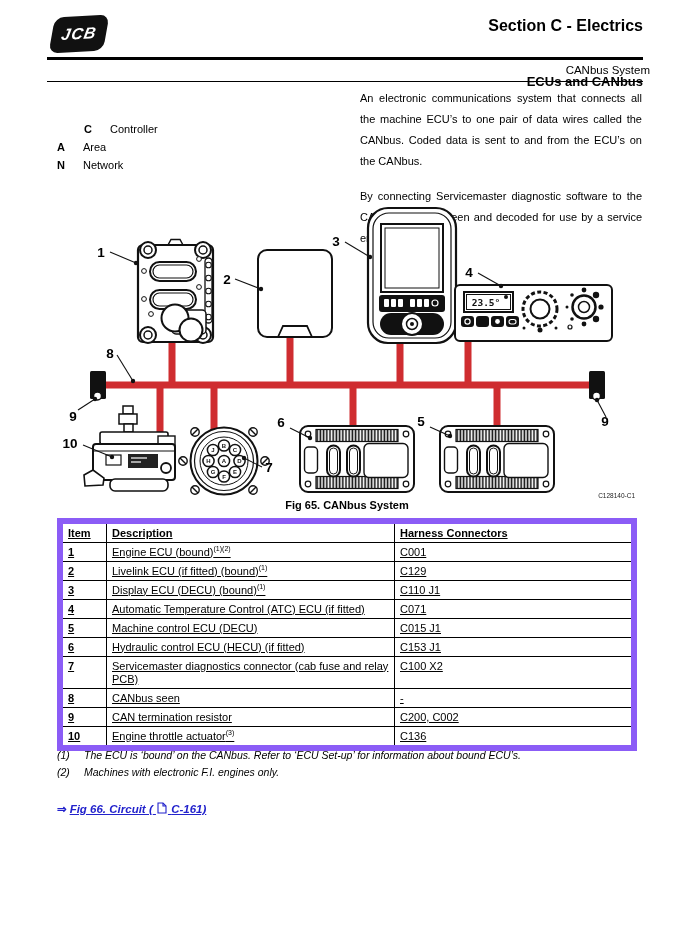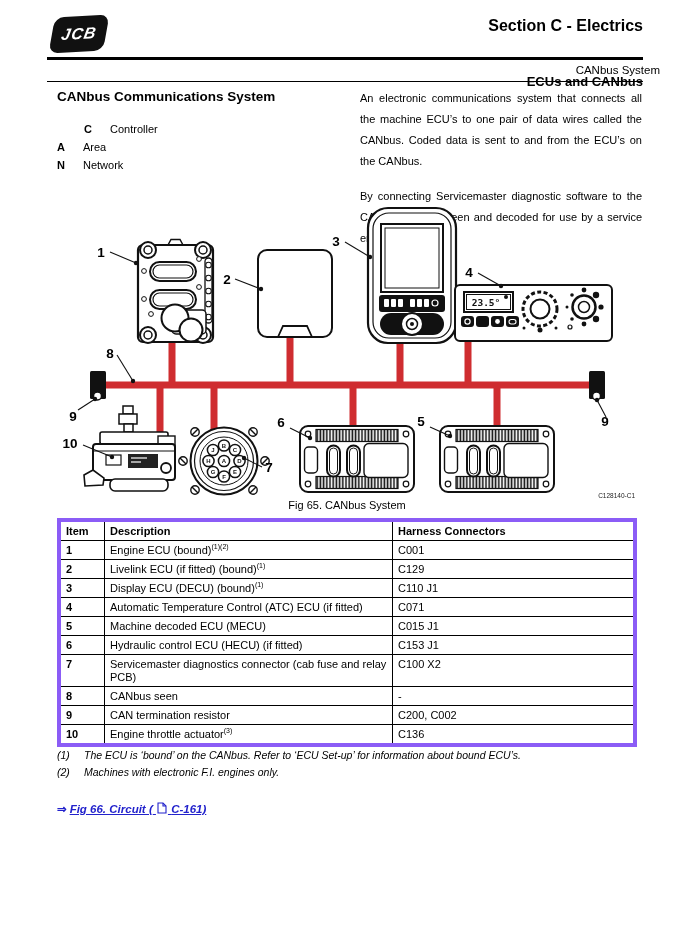--- a/index.html
+++ b/index.html
@@ -8,37 +8,37 @@
   .abs{position:absolute;}
 
   
   .logo{left:52px;top:16px;width:54px;height:36px;background:#111;
         transform:skewX(-13deg) rotate(-3deg);border-radius:9px;
         display:flex;align-items:center;justify-content:center;}
   .logo span{color:#fff;font-weight:bold;font-style:italic;font-size:16px;letter-spacing:1px;}
   .section-title{right:47px;top:17px;font-size:16px;font-weight:bold;text-align:right;}
   .section-sub{right:47px;top:38px;font-size:13px;font-weight:bold;text-align:right;margin-top:36px;}
   .rule-thick{left:47px;top:57px;width:596px;height:3px;background:#000;}
-  .breadcrumb{right:30px;top:64px;font-size:11.5px;text-align:right;}
+  .breadcrumb{right:40px;top:64px;font-size:11.5px;text-align:right;}
   .rule-thin{left:47px;top:81px;width:596px;height:1px;background:#000;}
 
   
   .h1{left:57px;top:89px;font-size:13.5px;font-weight:bold;}
   .acro{left:57px;font-size:11px;}
   .acro b{display:inline-block;width:26px;font-weight:bold;}
   .col-right{left:360px;top:88px;width:282px;font-size:11px;line-height:21px;text-align:justify;}
   .col-right p{margin:0 0 14px 0;}
 
   
-  .fig-caption{left:57px;top:499px;width:580px;text-align:center;font-size:11px;font-weight:normal;}
+  .fig-caption{left:57px;top:499px;width:580px;text-align:center;font-size:11px;font-weight:bold;}
   table.itm{position:absolute;left:57px;top:518px;width:580px;border-collapse:collapse;
             font-size:11px;}
   table.itm th,table.itm td{border:1.2px solid #000;padding:2.5px 4px 2.5px 5px;text-align:left;
             vertical-align:top;line-height:13px;}
-  table.itm{border:4px solid #8b5cf6;}
+  table.itm{border:6px solid #8b5cf6;text-decoration:underline;}
   table.itm th{font-weight:bold;}
   td.itemno{font-weight:bold;width:34px;}
   td.desc{width:278px;}
   sup.fn{font-size:7px;vertical-align:super;line-height:0;}
 
   
   .fnotes{left:57px;top:747px;width:580px;font-size:10.5px;font-style:italic;line-height:17px;}
   .fnotes .n{display:inline-block;width:27px;}
 
   
@@ -60,21 +60,20 @@
 
   <div class="abs logo">
     <span>JCB</span>
   </div>
   <div class="abs section-title">Section C - Electrics</div>
   <div class="abs section-sub">ECUs and CANbus</div>
   <div class="abs rule-thick"></div>
   <div class="abs breadcrumb">CANbus System</div>
   <div class="abs rule-thin"></div>
 
-  <div class="abs h1">CANbus Communications System</div>
   <div class="abs acro" style="top:123px;margin-left:27px;">
     <b>C</b><span>Controller</span>
   </div>
   <div class="abs acro" style="top:141px;">
     <b>A</b><span>Area</span>
   </div>
   <div class="abs acro" style="top:159px;">
     <b>N</b><span>Network</span>
   </div>
   <div class="abs col-right">
@@ -353,21 +352,21 @@
       <td class="desc"><span>Display ECU (DECU) (bound)</span><sup class="fn">(1)</sup></td>
       <td>C110 J1</td>
     </tr>
     <tr>
       <td class="itemno">4</td>
       <td class="desc"><span>Automatic Temperature Control (ATC) ECU (if fitted)</span><sup class="fn"></sup></td>
       <td>C071</td>
     </tr>
     <tr>
       <td class="itemno">5</td>
-      <td class="desc"><span>Machine decoded ECU (MECU)</span><sup class="fn"></sup></td>
+      <td class="desc"><span>Machine control ECU (DECU)</span><sup class="fn"></sup></td>
       <td>C015 J1</td>
     </tr>
     <tr>
       <td class="itemno">6</td>
       <td class="desc"><span>Hydraulic control ECU (HECU) (if fitted)</span><sup class="fn"></sup></td>
       <td>C153 J1</td>
     </tr>
     <tr>
       <td class="itemno">7</td>
       <td class="desc"><span>Servicemaster diagnostics connector (cab fuse and relay PCB)</span><sup class="fn"></sup></td>

